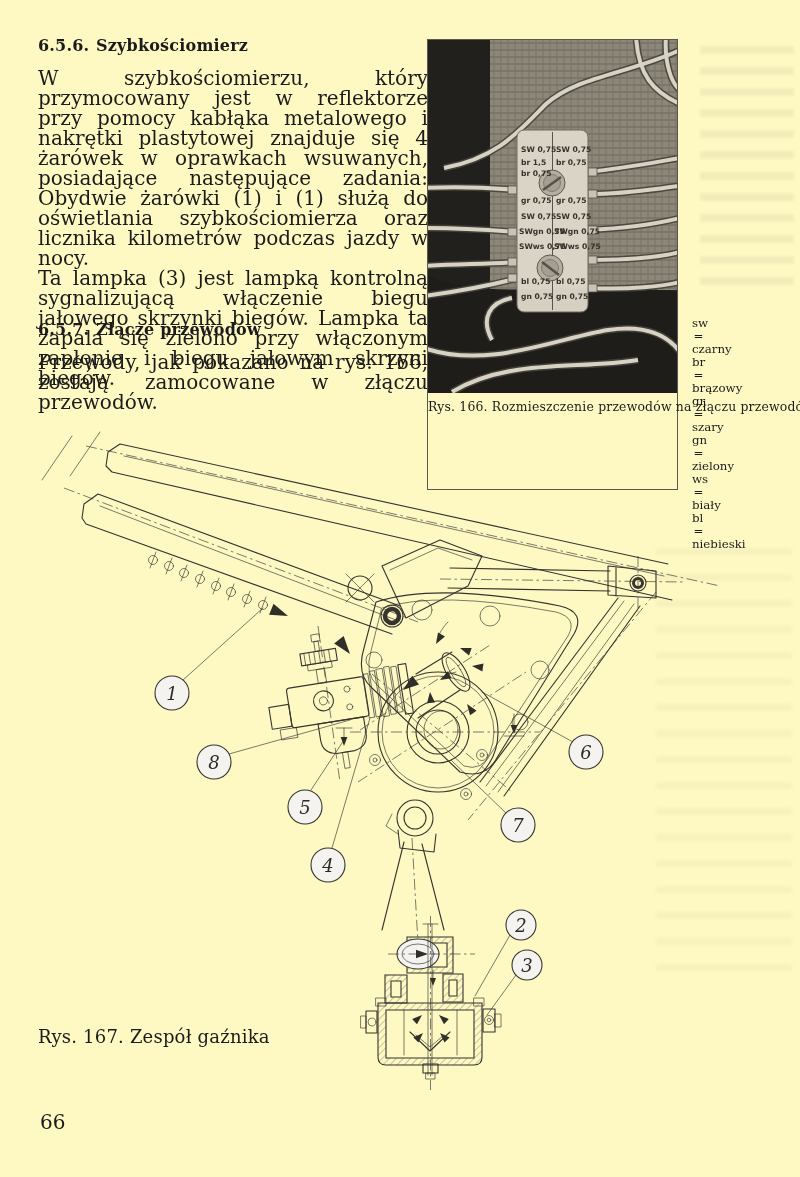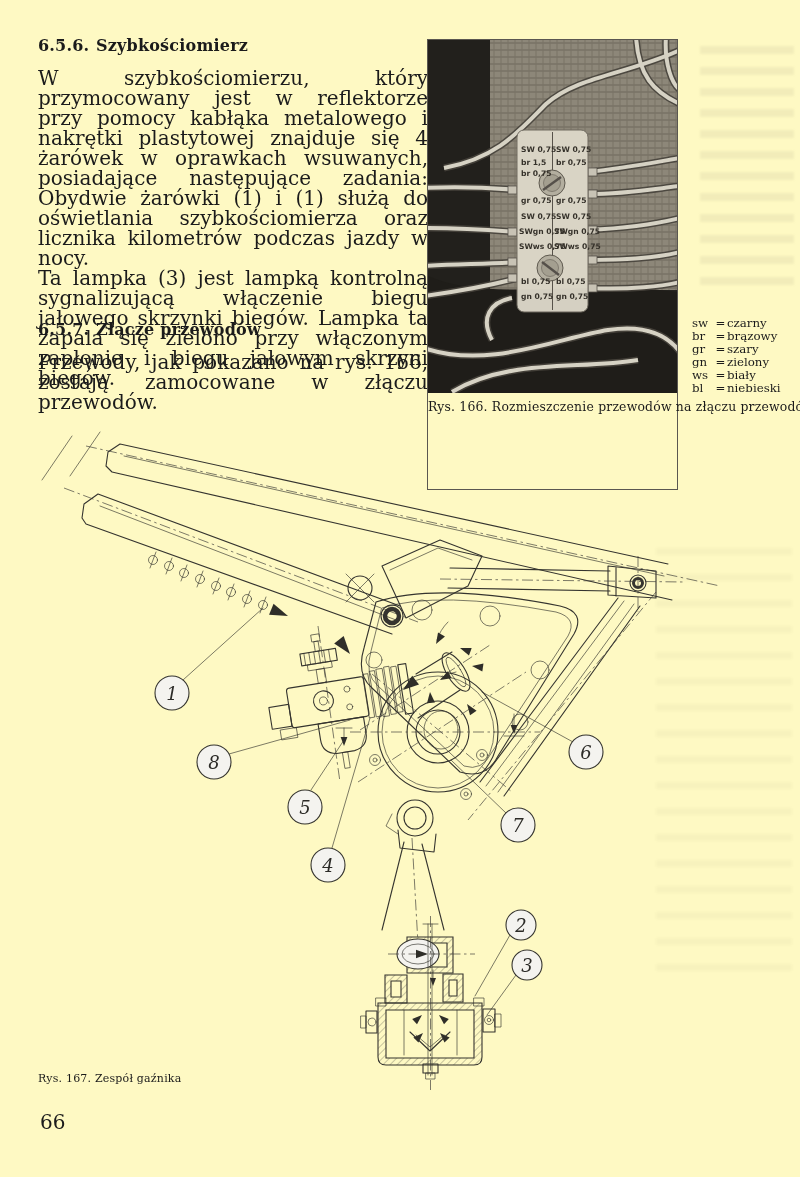--- a/index.html
+++ b/index.html
@@ -11,25 +11,25 @@
   .sec-2{top:296px;margin-top:24px;}
   .heading{display:flex;margin:0 0 13px 0;font-size:16px;font-weight:bold;letter-spacing:.2px;}
   .heading .num{width:58px;flex:0 0 58px;}
   .sec p{margin:0;font-size:20px;line-height:20px;text-align:justify;word-spacing:1.5px;}
   
   .photo{position:absolute;left:428px;top:40px;width:249px;height:449px;margin:0;
          outline:1px solid #5a5751;}
   .photo svg{display:block;}
   .fig-cap{position:absolute;font-size:12.4px;white-space:nowrap;letter-spacing:.2px;}
   .cap-166{left:428px;top:399px;}
-  .cap-167{left:38px;top:1072px;font-size:11px;}
+  .cap-167{left:38px;top:1026px;font-size:18px;}
   .pageno{position:absolute;left:40px;top:1110px;font-size:20px;}
   
   .legend{position:absolute;left:692px;top:317px;font-size:11.8px;line-height:13px;}
-  .lrow{display:flex;}
+  .lrow{display:flex;flex-direction:column;}
   .labbr{width:22px;}
   .leq{width:13px;text-align:center;}
   
   .drawing{position:absolute;left:20px;top:430px;}
   .ln{fill:none;stroke:#35342f;stroke-width:1.1;stroke-linecap:round;stroke-linejoin:round;}
   .ln2{fill:none;stroke:#35342f;stroke-width:0.65;stroke-linecap:round;stroke-linejoin:round;}
   .cl{fill:none;stroke:#45443e;stroke-width:0.7;stroke-dasharray:11 3.5 2.5 3.5;}
   .fillb{fill:#2f2e29;stroke:none;}
   .co-circle{fill:#f4f3ef;stroke:#35342f;stroke-width:1.1;}
   .co-text{font:italic 18px "DejaVu Serif", serif;fill:#2c2b27;text-anchor:middle;}

